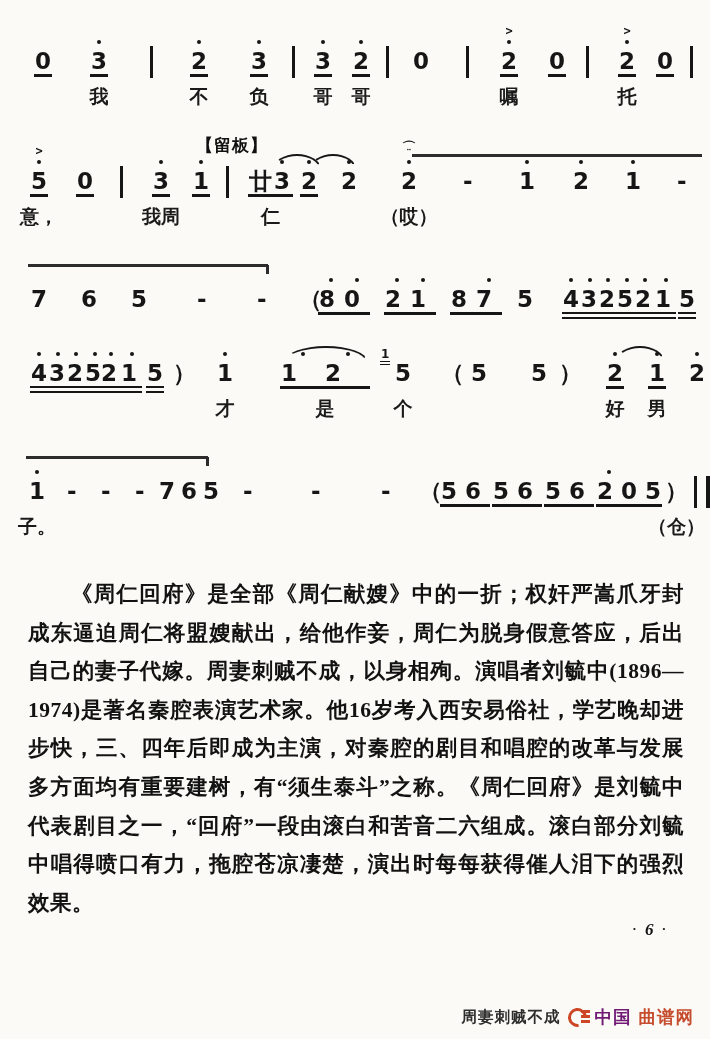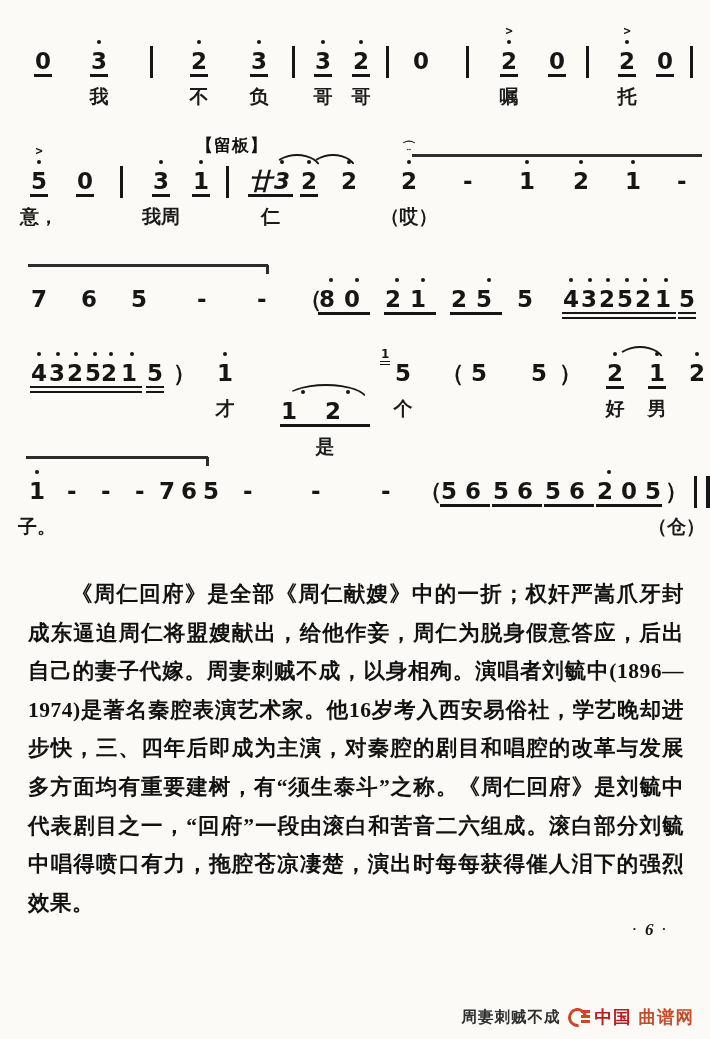--- a/index.html
+++ b/index.html
@@ -68,21 +68,21 @@
     display:flex;align-items:center;gap:7px;
   }
   .footer .prefix{font-size:15.5px;color:#2d2d2d;font-weight:600;letter-spacing:1px;}
   .logo{position:relative;width:20px;height:20px;flex:0 0 auto;}
   .logo .c{
     position:absolute;left:0;top:1px;width:13px;height:13px;border-radius:50%;
     border:3.4px solid #cd4726;border-right-color:transparent;transform:rotate(38deg);
   }
   .logo i{position:absolute;right:-2px;background:#cd4726;height:2.6px;width:9px;}
   .logo i.b1{top:3px;} .logo i.b2{top:8px;} .logo i.b3{top:13px;}
-  .brand-dark{font-size:17.5px;font-weight:800;color:#b91c1c;letter-spacing:1px;}
+  .brand-dark{font-size:17.5px;font-weight:800;color:#701a75;letter-spacing:1px;}
   .brand-light{font-size:17.5px;font-weight:800;color:#c64c2e;letter-spacing:1px;}
 </style>
 </head>
 <body>
 
 <div class="system" style="top:24px;height:110px;">
     <div class="note" style="left: 34px;"><span class="digit u1">0</span></div>
     <div class="note" style="left: 90px;"><span class="dots">
         <i></i>
       </span><span class="digit u1">3</span><span class="lyr">我</span></div>
@@ -125,21 +125,21 @@
     <div class="note" style="left: 152px;"><span class="dots">
         <i></i>
       </span><span class="digit u1">3</span><span class="lyr">我周</span></div>
     <div class="note" style="left: 192px;"><span class="dots">
         <i></i>
       </span><span class="digit u1">1</span></div>
     <div class="barline" style="left: 226px;"></div>
     <div class="note" style="left: 248px;"><span class="dots">
         <i style="visibility: hidden;"></i>
         <i></i>
-      </span><span class="tie" style="width: 44px;"></span><span class="digit u1" style="letter-spacing: 2px; font-style: italic;">廿3</span><span class="lyr">仁</span></div>
+      </span><span class="tie" style="width: 44px;"></span><span class="digit u1" style="letter-spacing: 2px;">廿3</span><span class="lyr">仁</span></div>
     <div class="note" style="left: 300px;"><span class="dots">
         <i></i>
       </span><span class="tie" style="width: 42px;"></span><span class="digit u1">2</span></div>
     <div class="note" style="left: 340px;"><span class="dots">
         <i></i>
       </span><span class="digit">2</span></div>
     <div class="note" style="left: 400px;"><span class="dots">
         <i></i>
       </span><span class="vib">
         <span>⌒</span>
@@ -169,21 +169,21 @@
         <i></i>
         <i></i>
       </span><span class="digit u1" style="letter-spacing: 9px;">80</span></div>
     <div class="note" style="left: 384px;"><span class="dots">
         <i></i>
         <i></i>
       </span><span class="digit u1" style="letter-spacing: 9px;">21</span></div>
     <div class="note" style="left: 450px;"><span class="dots">
         <i style="visibility: hidden;"></i>
         <i></i>
-      </span><span class="digit u1" style="letter-spacing: 9px;">25</span></div>
+      </span><span class="digit u1" style="letter-spacing: 9px;">87</span></div>
     <div class="note" style="left: 516px;"><span class="digit">5</span></div>
     <div class="note" style="left: 562px;"><span class="dots">
         <i></i>
         <i></i>
         <i></i>
         <i></i>
       </span><span class="digit u2" style="letter-spacing: 2px;">4325</span></div>
     <div class="note" style="left: 634px;"><span class="dots">
         <i></i>
         <i></i>
@@ -199,21 +199,21 @@
       </span><span class="digit u2" style="letter-spacing: 2px;">4325</span></div>
     <div class="note" style="left: 100px;"><span class="dots">
         <i></i>
         <i></i>
       </span><span class="digit u2" style="letter-spacing: 4px;">21</span></div>
     <div class="note" style="left: 146px;"><span class="digit u2">5</span></div>
     <div class="note" style="left: 172px;"><span class="digit">）</span></div>
     <div class="note" style="left: 216px;"><span class="dots">
         <i></i>
       </span><span class="digit">1</span><span class="lyr">才</span></div>
-    <div class="note" style="left: 280px; margin-top: 38px;"><span class="dots">
+    <div class="note" style="left: 280px;"><span class="dots">
         <i></i>
         <i></i>
       </span><span class="tie self"></span><span class="digit u1" style="letter-spacing: 28px;">12</span><span class="lyr">是</span></div>
     <div class="note" style="left: 394px;"><span class="grace">1</span><span class="digit">5</span><span class="lyr">个</span></div>
     <div class="note" style="left: 440px;"><span class="digit">（</span></div>
     <div class="note" style="left: 470px;"><span class="digit">5</span></div>
     <div class="note" style="left: 530px;"><span class="digit">5</span></div>
     <div class="note" style="left: 558px;"><span class="digit">）</span></div>
     <div class="note" style="left: 606px;"><span class="dots">
         <i></i>

